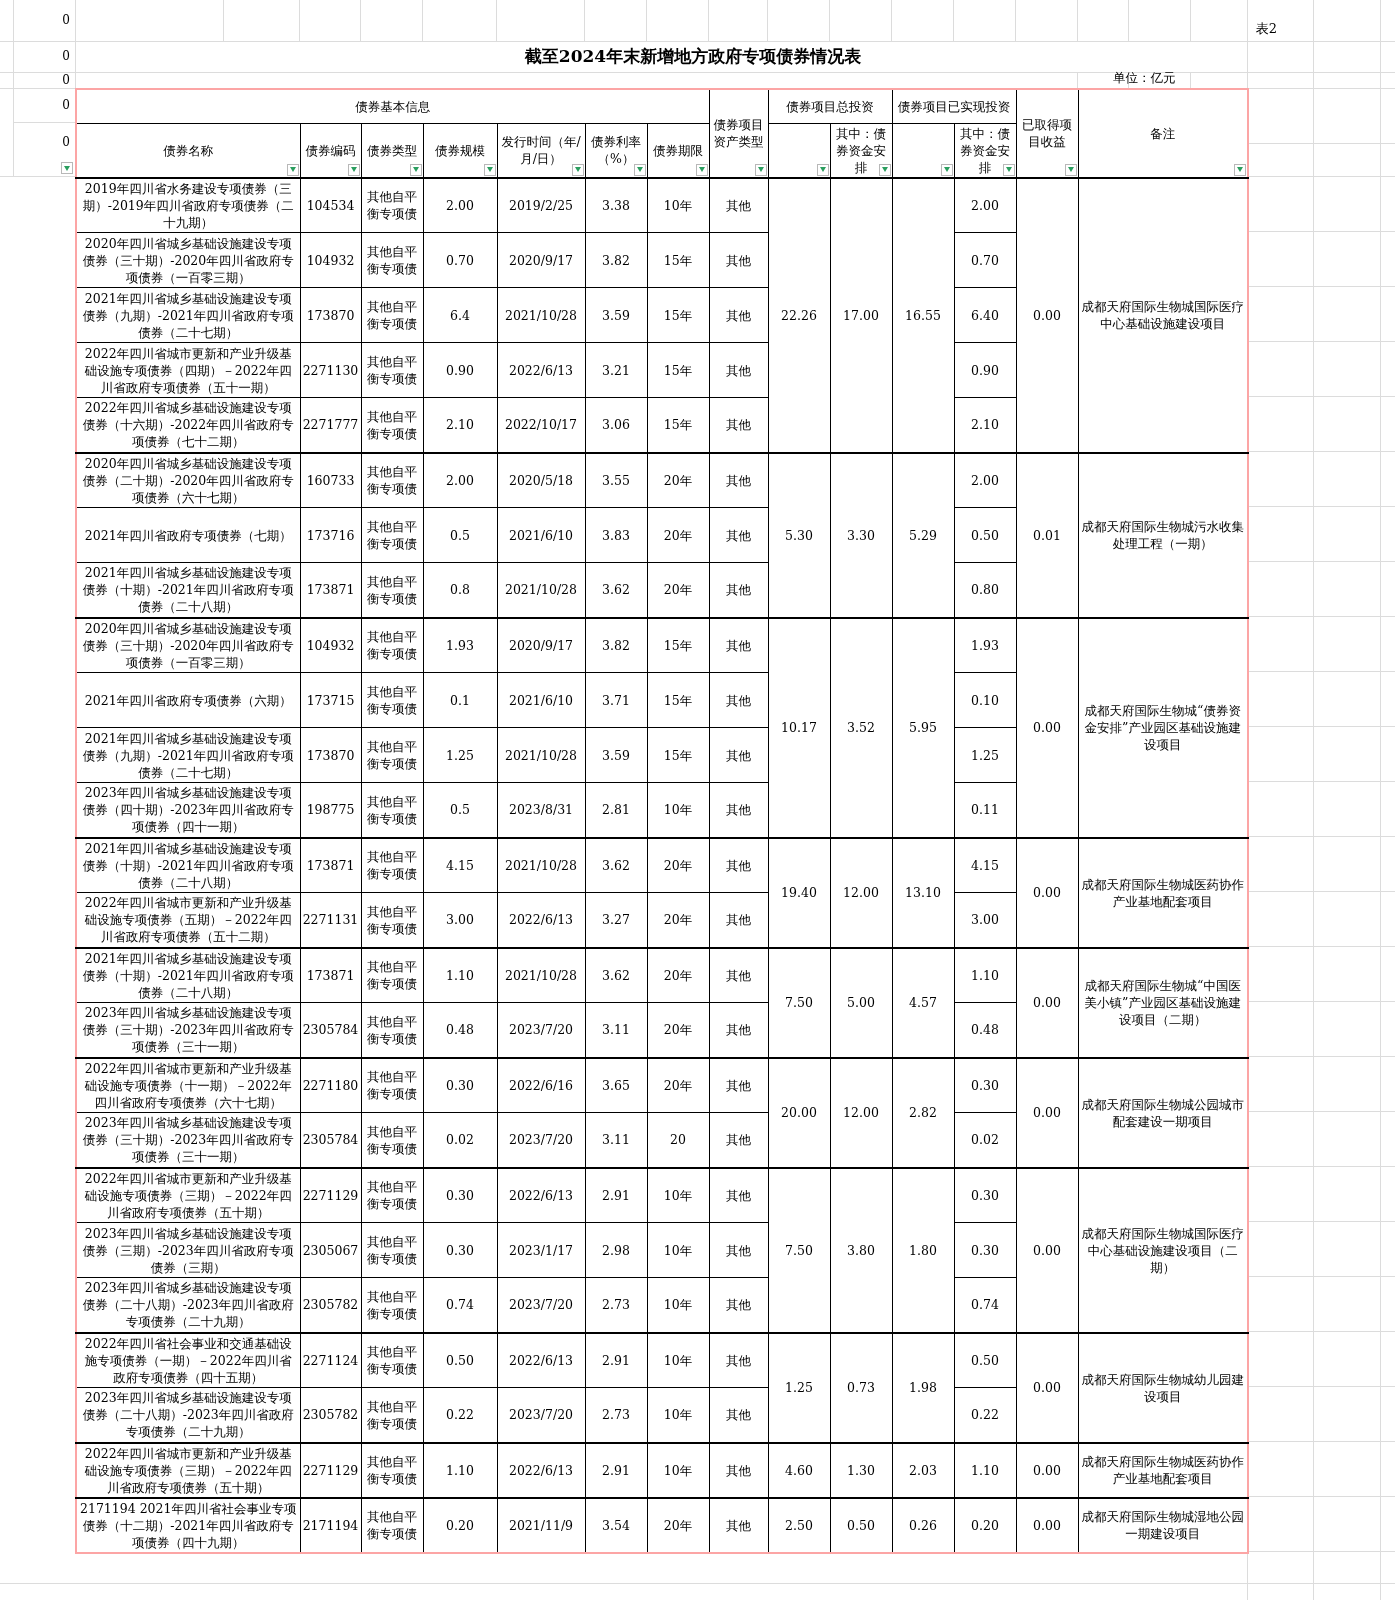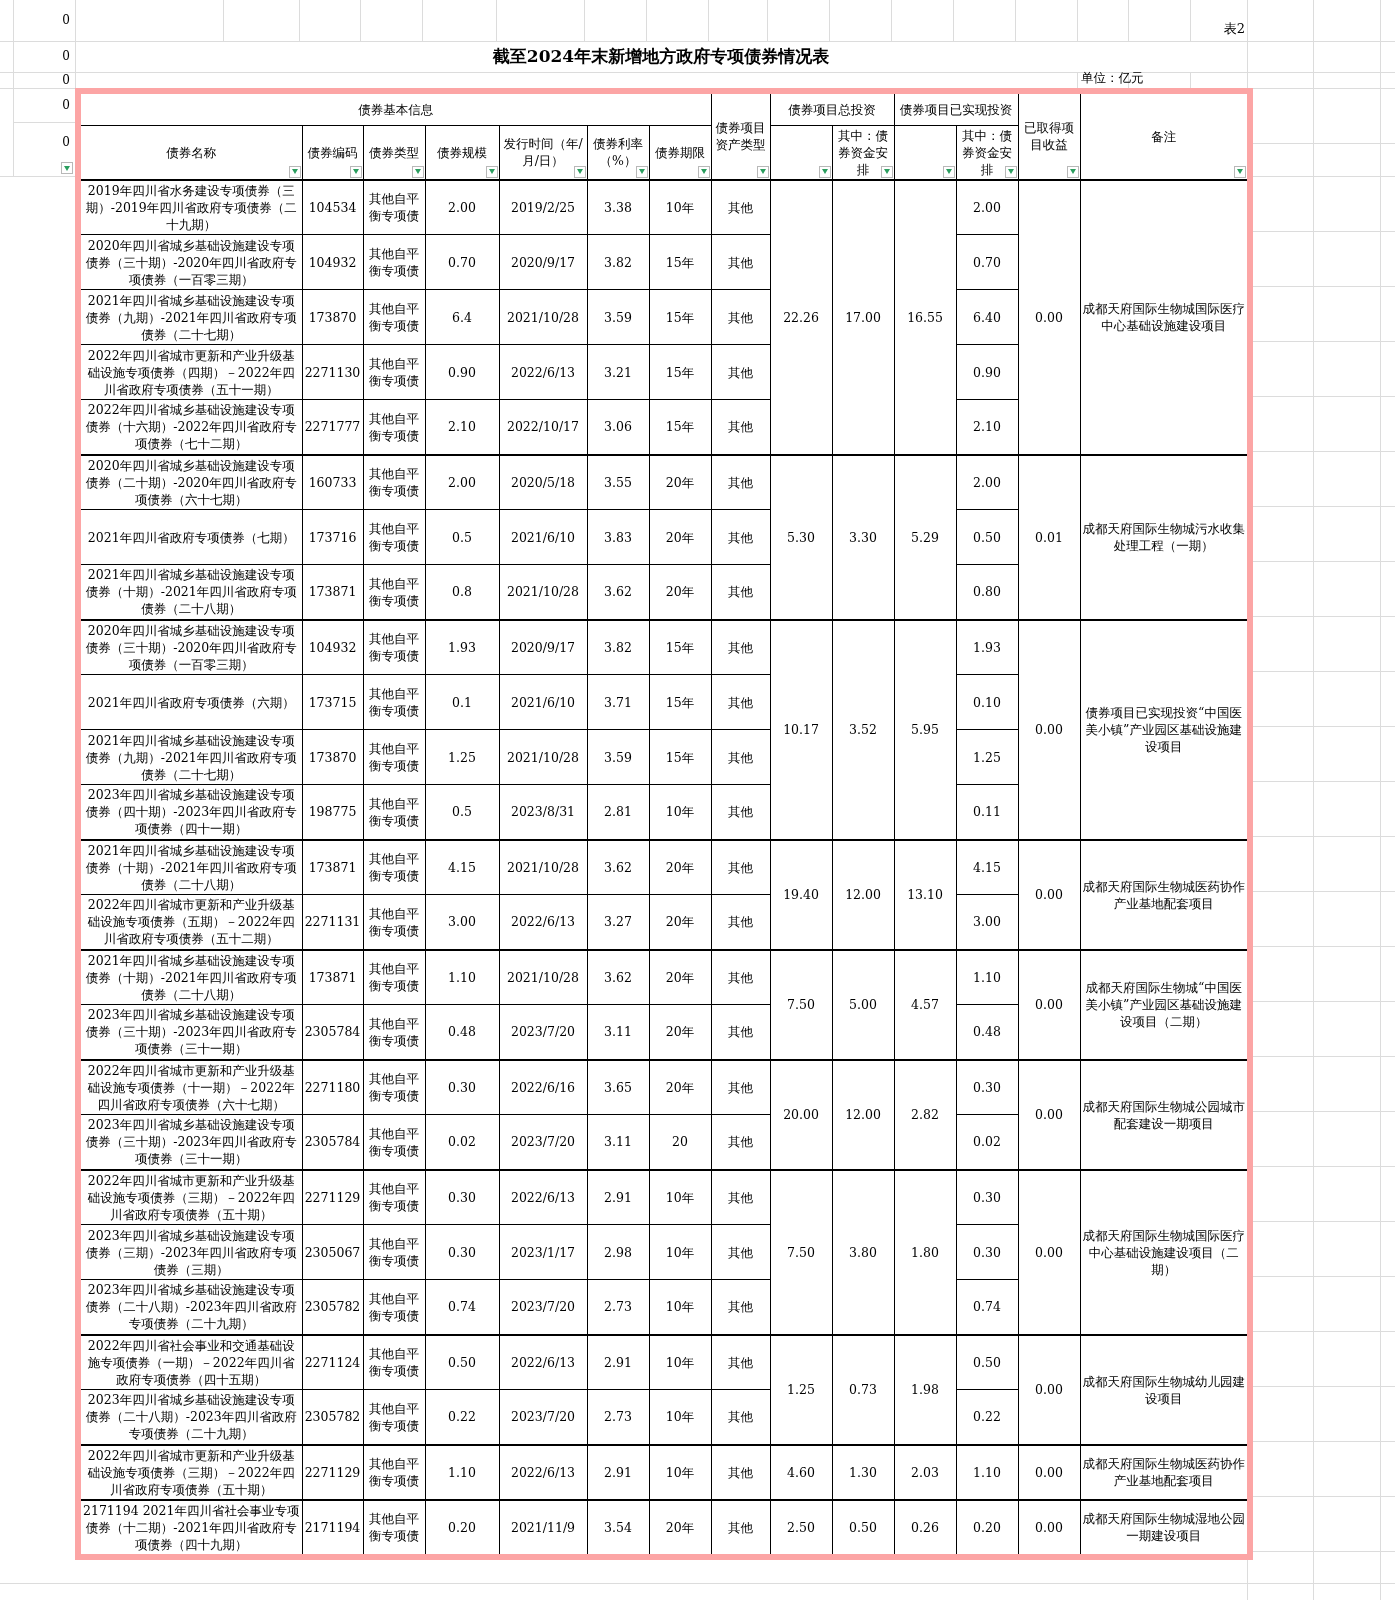--- a/index.html
+++ b/index.html
@@ -2,31 +2,31 @@
 <html><head>
 <meta charset="utf-8">
 <style>
   html,body{margin:0;padding:0;}
   body{
     width:1395px;height:1600px;position:relative;background:#ffffff;
     font-family:"DejaVu Serif","Liberation Serif",serif;color:#000;
     overflow:hidden;
   }
   .gridline{position:absolute;background:#dcdcdc;}
-  .txtcell{position:absolute;white-space:nowrap;}
+  .txtcell{position:absolute;white-space:nowrap;padding-left:32px;}
   .sheet-label{left:1128px;top:17px;width:117px;height:24px;line-height:24px;text-align:right;font-size:13px;}
   .page-title{left:75px;top:43px;width:1172px;height:27px;line-height:27px;text-align:center;font-size:17px;font-weight:bold;white-space:nowrap;}
   .unit-label{left:1081px;top:69px;width:166px;height:17px;line-height:17px;text-align:left;font-size:12.5px;}
   
   .zerocell{position:absolute;left:13px;width:62px;text-align:right;padding-right:5px;box-sizing:border-box;font-size:12px;}
   
   table.main{
     position:absolute;left:75px;top:88px;width:1172px;
     border-collapse:collapse;table-layout:fixed;
-    border:6px solid #fca5a5;
+    border:2px solid #fca5a5;
   }
   table.main th, table.main td{
     border:1px solid #000;font-weight:normal;font-size:12.5px;line-height:17px;
     text-align:center;vertical-align:middle;padding:1px 2px;box-sizing:border-box;
     overflow:hidden;position:relative;word-break:break-all;
   }
   thead tr.h1 th{height:34px;}
   thead tr.h2 th{height:54px;border-bottom:2px solid #000;}
   tbody tr{height:55px;}
   tbody tr.gtop td{border-top:2px solid #000;}
@@ -304,21 +304,21 @@
         <td class="ar">1.93</td>
         <td>2020/9/17</td>
         <td>3.82</td>
         <td>15年</td>
         <td>其他</td>
         <td rowspan="4">10.17</td>
         <td rowspan="4">3.52</td>
         <td rowspan="4">5.95</td>
         <td>1.93</td>
         <td rowspan="4">0.00</td>
-        <td class="remark" rowspan="4">债券项目已实现投资“中国医美小镇”产业园区基础设施建设项目</td>
+        <td class="remark" rowspan="4">成都天府国际生物城“债券资金安排”产业园区基础设施建设项目</td>
       </tr>
       <tr>
         <td class="al">2021年四川省政府专项债券（六期）</td>
         <td>173715</td>
         <td class="al">其他自平衡专项债</td>
         <td class="ar">0.1</td>
         <td>2021/6/10</td>
         <td>3.71</td>
         <td>15年</td>
         <td>其他</td>

